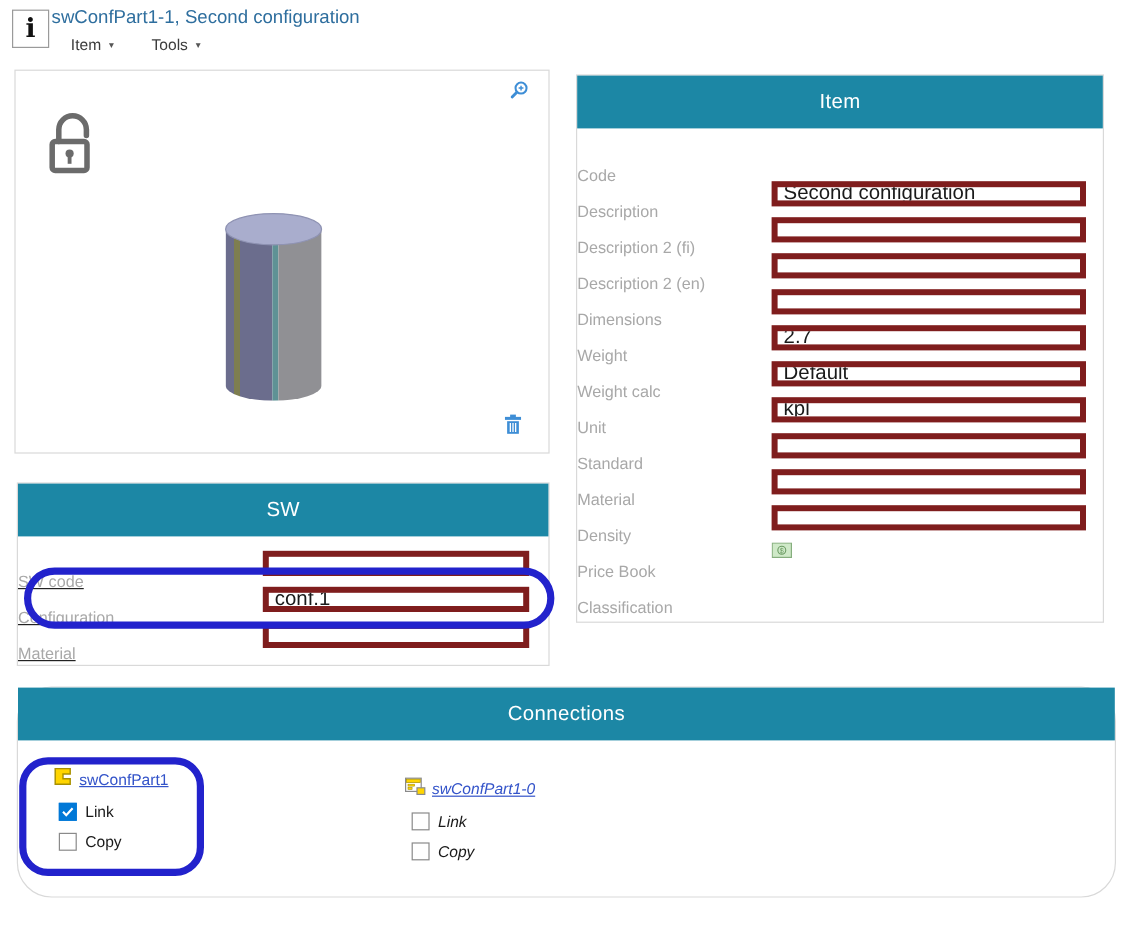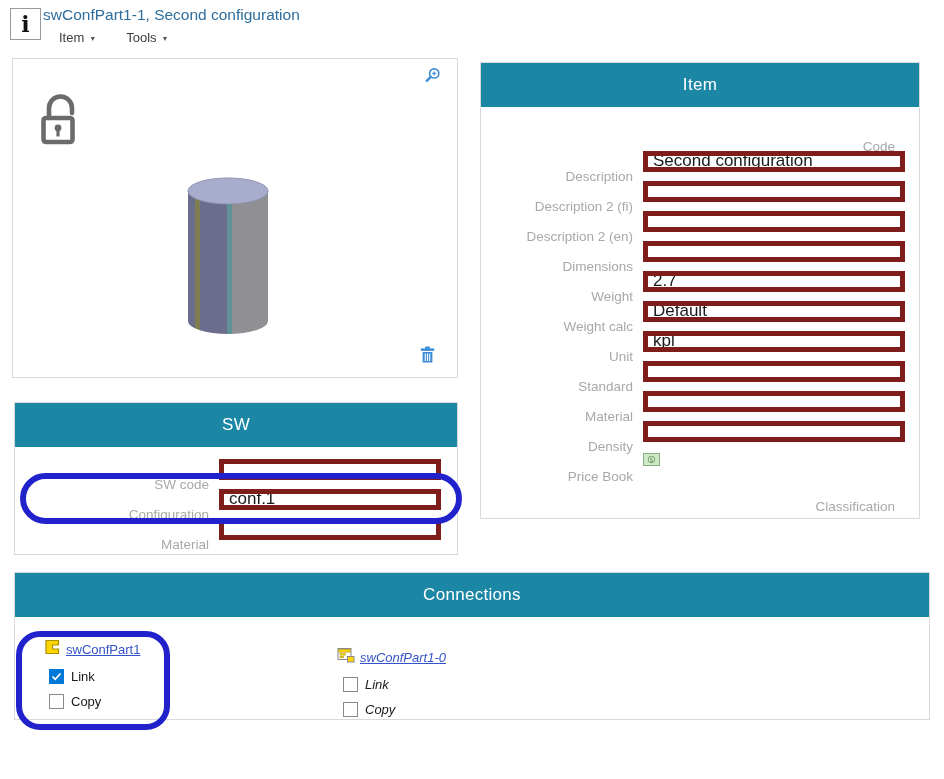--- a/index.html
+++ b/index.html
@@ -26,36 +26,36 @@
     font-size:17px;letter-spacing:.3px;
   }
   
   #preview-panel{left:12px;top:58px;width:446px;height:320px;}
   .icon-zoom{position:absolute;top:8px;right:16px;}
   .icon-lock{position:absolute;left:26px;top:32px;}
   .icon-trash{position:absolute;right:22px;bottom:10px;cursor:pointer;}
   .cylinder{position:absolute;left:174px;top:118px;}
   
   .row{display:flex;align-items:center;height:30px;}
-  .flabel{flex:1;text-align:right;font-size:13.5px;color:#a8a8a8;margin-right:10px;white-space:nowrap;margin-top:30px;}
+  .flabel{flex:1;font-size:13.5px;color:#a8a8a8;margin-right:10px;white-space:nowrap;margin-top:30px;}
   .finput{
     width:262px;height:21px;border:5px solid #7f1d1d;box-sizing:border-box;
     font-family:"Liberation Sans",sans-serif;font-size:17px;color:#1a1a1a;padding:1px 5px;outline:none;
   }
   .fstatic{width:262px;font-size:13.5px;color:#1a1a1a;padding-left:1px;}
   .ficon{width:262px;display:flex;align-items:center;}
   
   #item-panel{left:480px;top:62px;width:440px;}
   #item-panel .panel-body{padding:9px 14px 12px 0;}
   
   #sw-panel{left:14px;top:402px;width:444px;}
-  #sw-panel .panel-body{padding:7px 16px 10px 0;}
+  #sw-panel .panel-body{padding:7px 16px 10px 0;text-decoration:underline;}
   #sw-panel .finput{width:222px;}
   
-  #connections-panel{left:14px;top:572px;width:916px;height:148px;}
+  #connections-panel{left:14px;top:572px;width:916px;height:176px;border-radius:29px;}
   .conn{position:absolute;display:flex;flex-direction:column;}
   .conn-head{display:flex;align-items:center;gap:5px;height:20px;}
   .conn-link{font-size:13px;color:#3353c9;text-decoration:underline;cursor:pointer;}
   .conn-row{display:flex;align-items:center;gap:7px;margin-left:6px;margin-top:10px;}
   .conn-row-label{font-size:13px;color:#1a1a1a;}
   #conn-0{left:28px;top:66px;text-align:center;}
   #conn-1{left:322px;top:74px;font-style:italic;}
   
   .checkbox{
     width:13px;height:13px;border:1px solid #8a8a8a;background:#fff;box-sizing:content-box;

